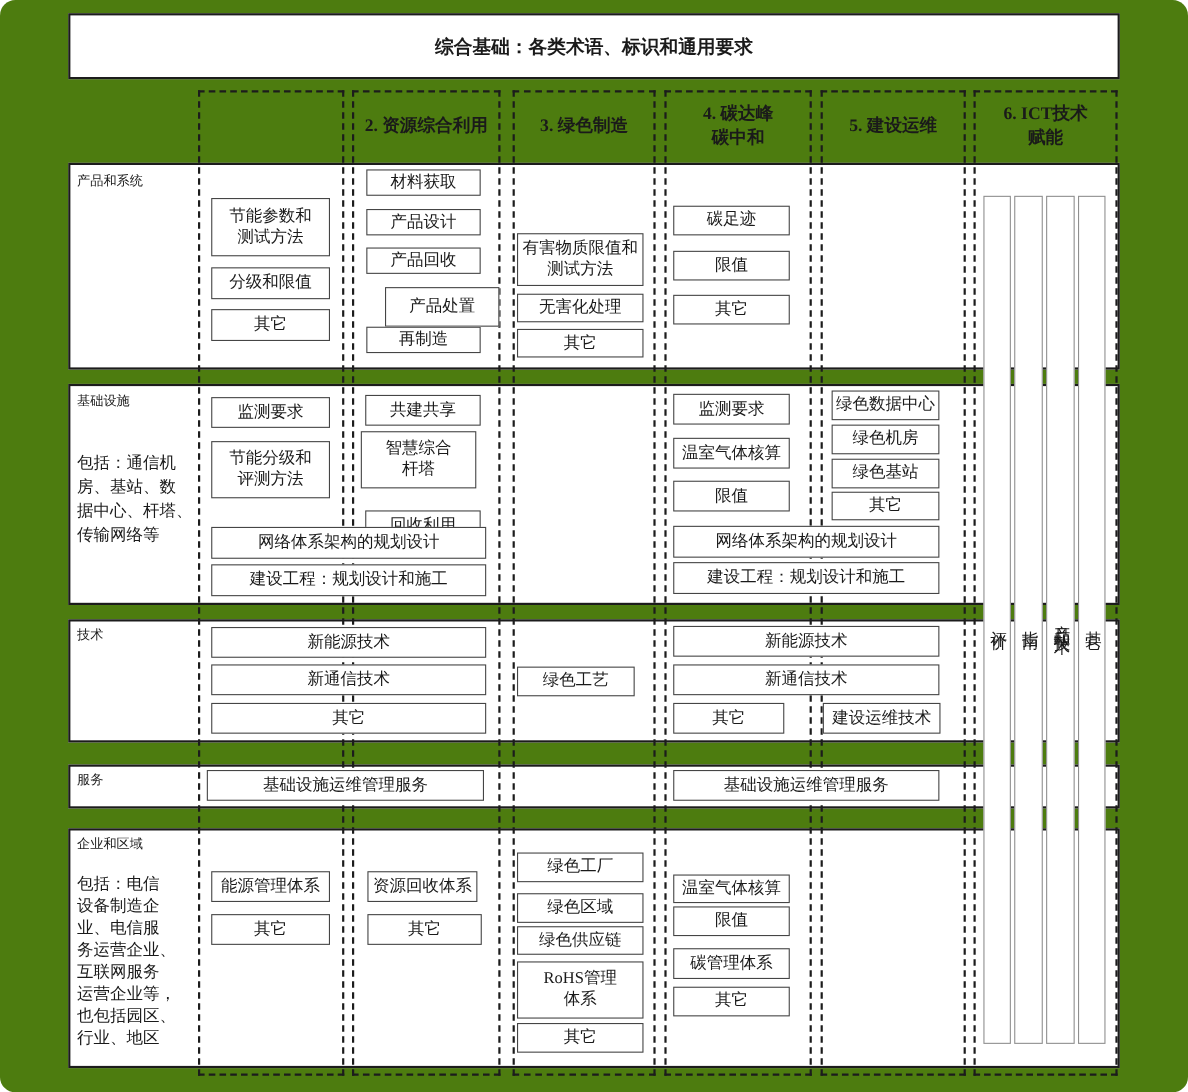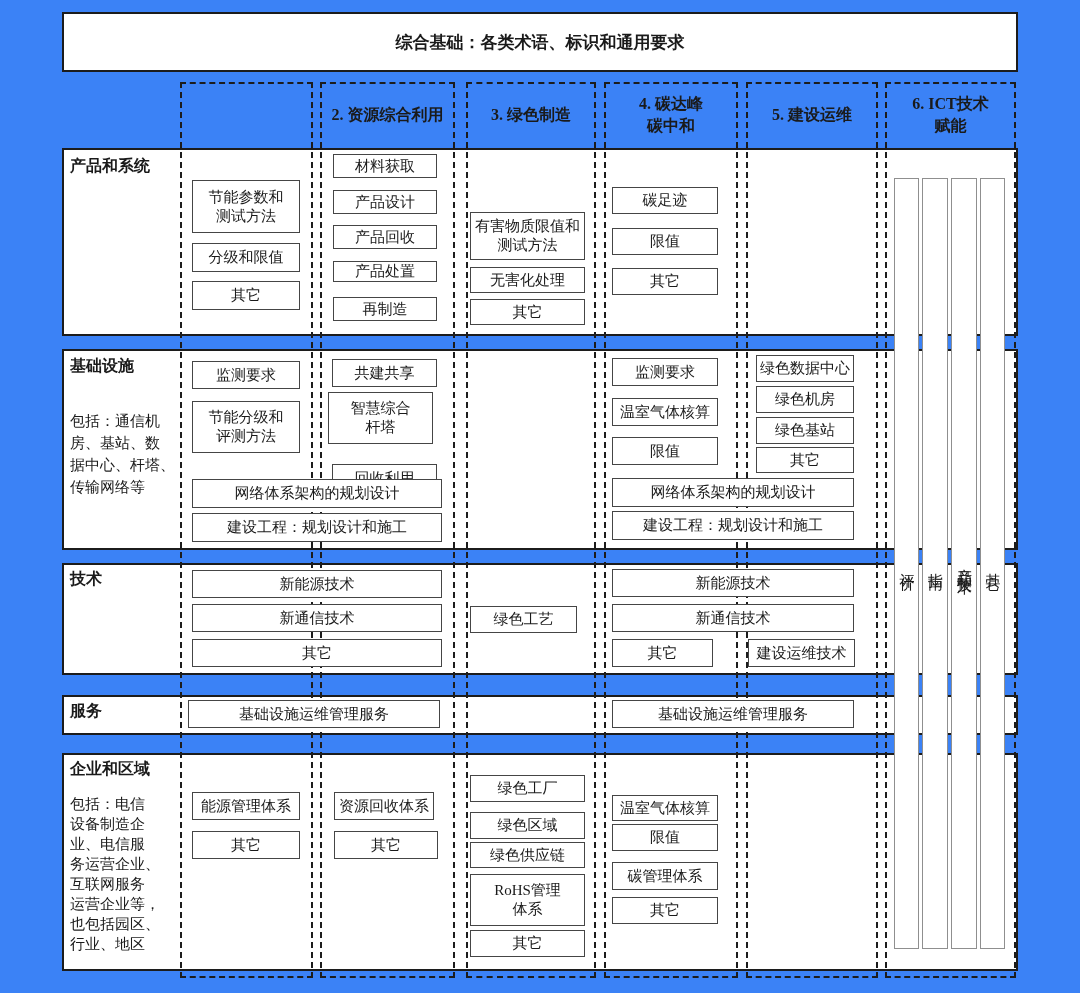--- a/index.html
+++ b/index.html
@@ -1,38 +1,38 @@
 <!DOCTYPE html>
 <html><head>
 <meta charset="utf-8">
 <style>
   html,body{margin:0;padding:0;background:#ffffff;}
   .stage{
-    position:relative;width:1080px;height:993px;background:#3b82f6;
-    font-family:"Liberation Serif","DejaVu Serif",serif;color:#1a1a1a;overflow:hidden;
+    position:relative;width:1080px;height:993px;background:#4d7c0f;
+    font-family:"Liberation Serif","DejaVu Serif",serif;color:#1a1a1a;overflow:hidden;border-radius:14px;
   }
   .title-box{
     position:absolute;left:62px;top:12px;width:956px;height:60px;
     border:2px solid #1c1c1c;box-sizing:border-box;background:#fff;
     display:flex;align-items:center;justify-content:center;
     font-size:17px;font-weight:bold;z-index:1;
   }
   .row{
     position:absolute;left:62px;width:956px;background:#fff;
     border:2px solid #1c1c1c;box-sizing:border-box;z-index:1;
   }
   .dcol{
     position:absolute;top:82px;height:896px;border:2px dashed #1c1c1c;
     box-sizing:border-box;z-index:2;
   }
   .hdr{
     position:absolute;z-index:2;display:flex;align-items:center;justify-content:center;
     text-align:center;font-weight:bold;font-size:16px;line-height:22px;white-space:pre-line;
   }
-  .rlabel{position:absolute;z-index:2;font-weight:bold;font-size:16px;}
+  .rlabel{position:absolute;z-index:2;font-weight:normal;font-size:12px;}
   .rnote{position:absolute;z-index:2;font-size:15px;line-height:22px;white-space:pre-line;}
   .box{
     position:absolute;z-index:3;background:#fff;border:1px solid #454545;box-sizing:border-box;
     display:flex;align-items:center;justify-content:center;text-align:center;
     font-size:15px;line-height:19px;white-space:pre-line;
   }
   .vbox{
     position:absolute;z-index:3;background:#fff;border:1px solid #8f8f8f;box-sizing:border-box;
     display:flex;align-items:center;justify-content:center;
     writing-mode:vertical-rl;text-orientation:upright;font-size:15px;letter-spacing:3px;
@@ -85,21 +85,21 @@
 行业、地区</div>
 
   <div class="box" style="left:192px;top:180px;width:108px;height:53px">节能参数和
 测试方法</div>
   <div class="box" style="left:192px;top:243px;width:108px;height:29px">分级和限值</div>
   <div class="box" style="left:192px;top:281px;width:108px;height:29px">其它</div>
 
   <div class="box" style="left:333px;top:154px;width:104px;height:24px">材料获取</div>
   <div class="box" style="left:333px;top:190px;width:104px;height:24px">产品设计</div>
   <div class="box" style="left:333px;top:225px;width:104px;height:24px">产品回收</div>
-  <div class="box" style="left:333px;top:261px;width:104px;height:21px">产品处置</div>
+  <div class="box" style="left:350px;top:261px;width:104px;height:36px">产品处置</div>
   <div class="box" style="left:333px;top:297px;width:104px;height:24px">再制造</div>
 
   <div class="box" style="left:470px;top:212px;width:115px;height:48px">有害物质限值和
 测试方法</div>
   <div class="box" style="left:470px;top:267px;width:115px;height:26px">无害化处理</div>
   <div class="box" style="left:470px;top:299px;width:115px;height:26px">其它</div>
 
   <div class="box" style="left:612px;top:187px;width:106px;height:27px">碳足迹</div>
   <div class="box" style="left:612px;top:228px;width:106px;height:27px">限值</div>
   <div class="box" style="left:612px;top:268px;width:106px;height:27px">其它</div>

